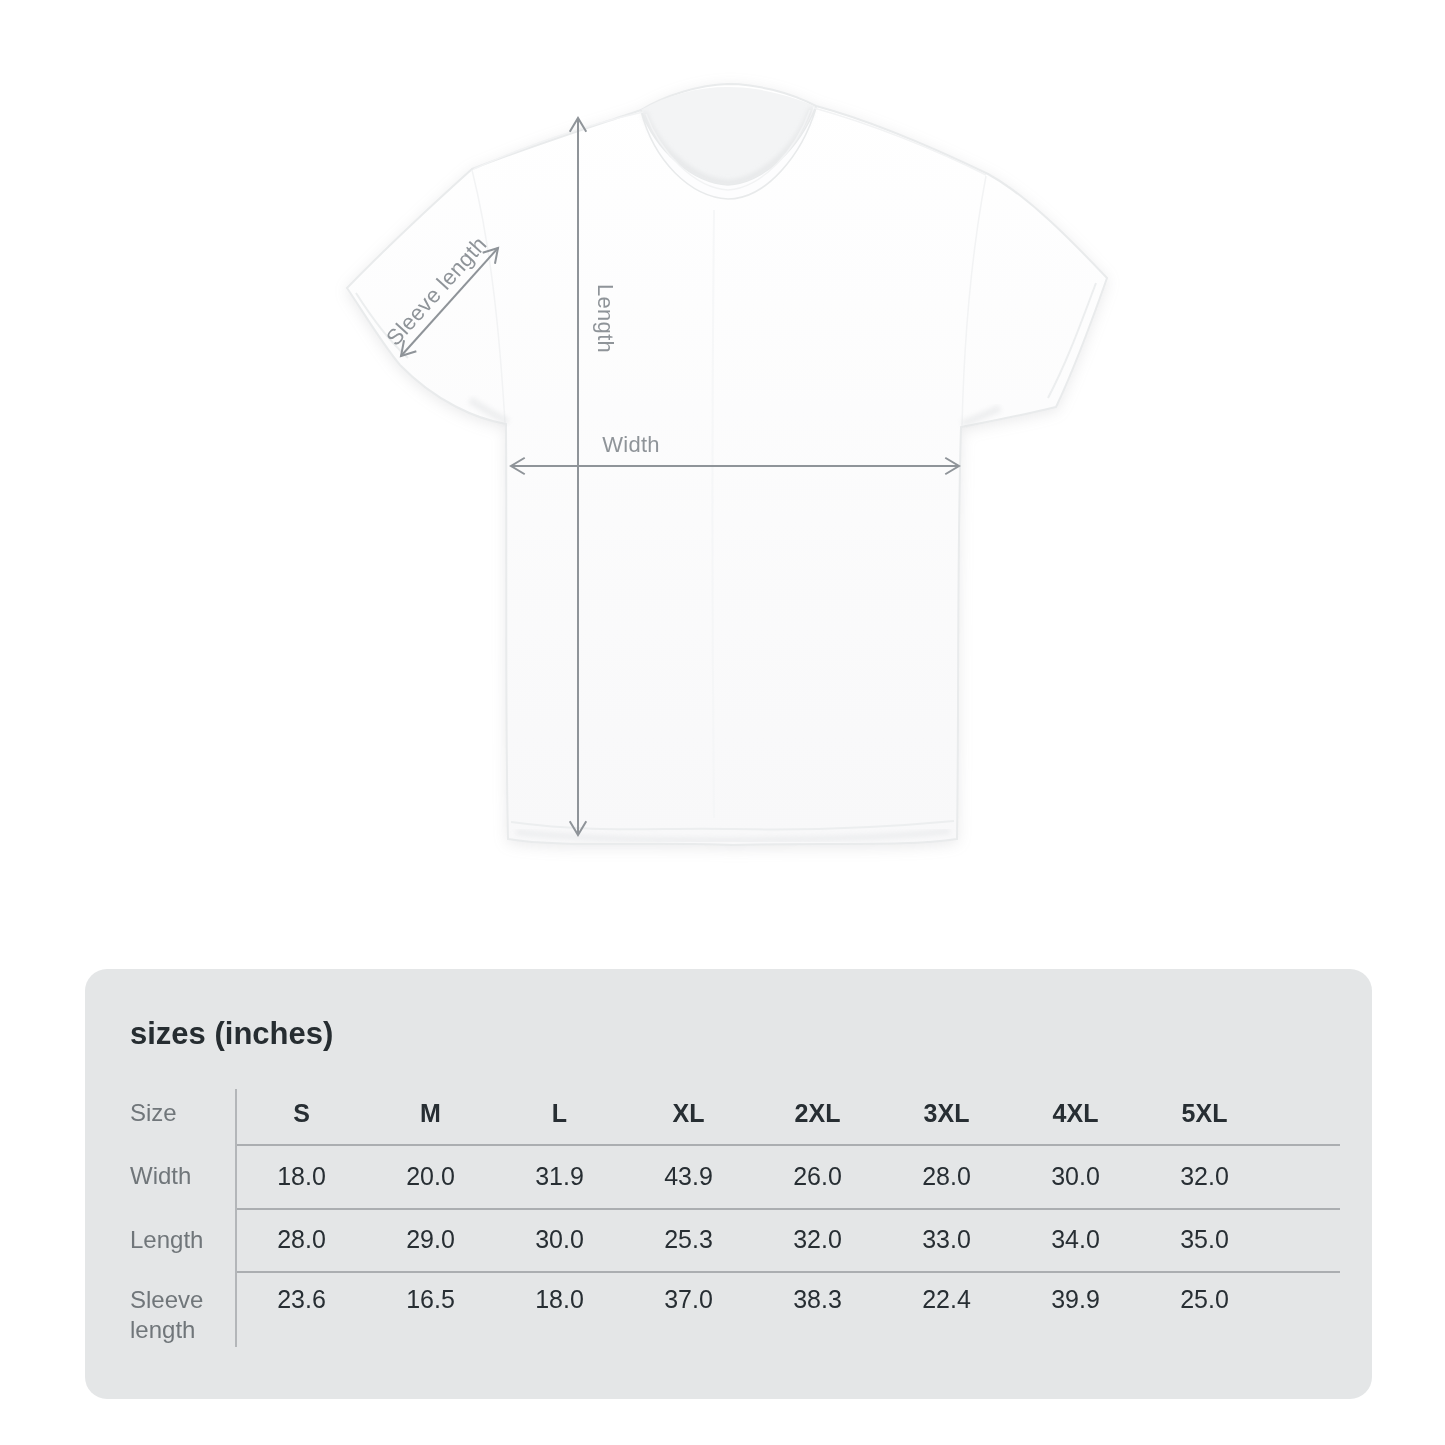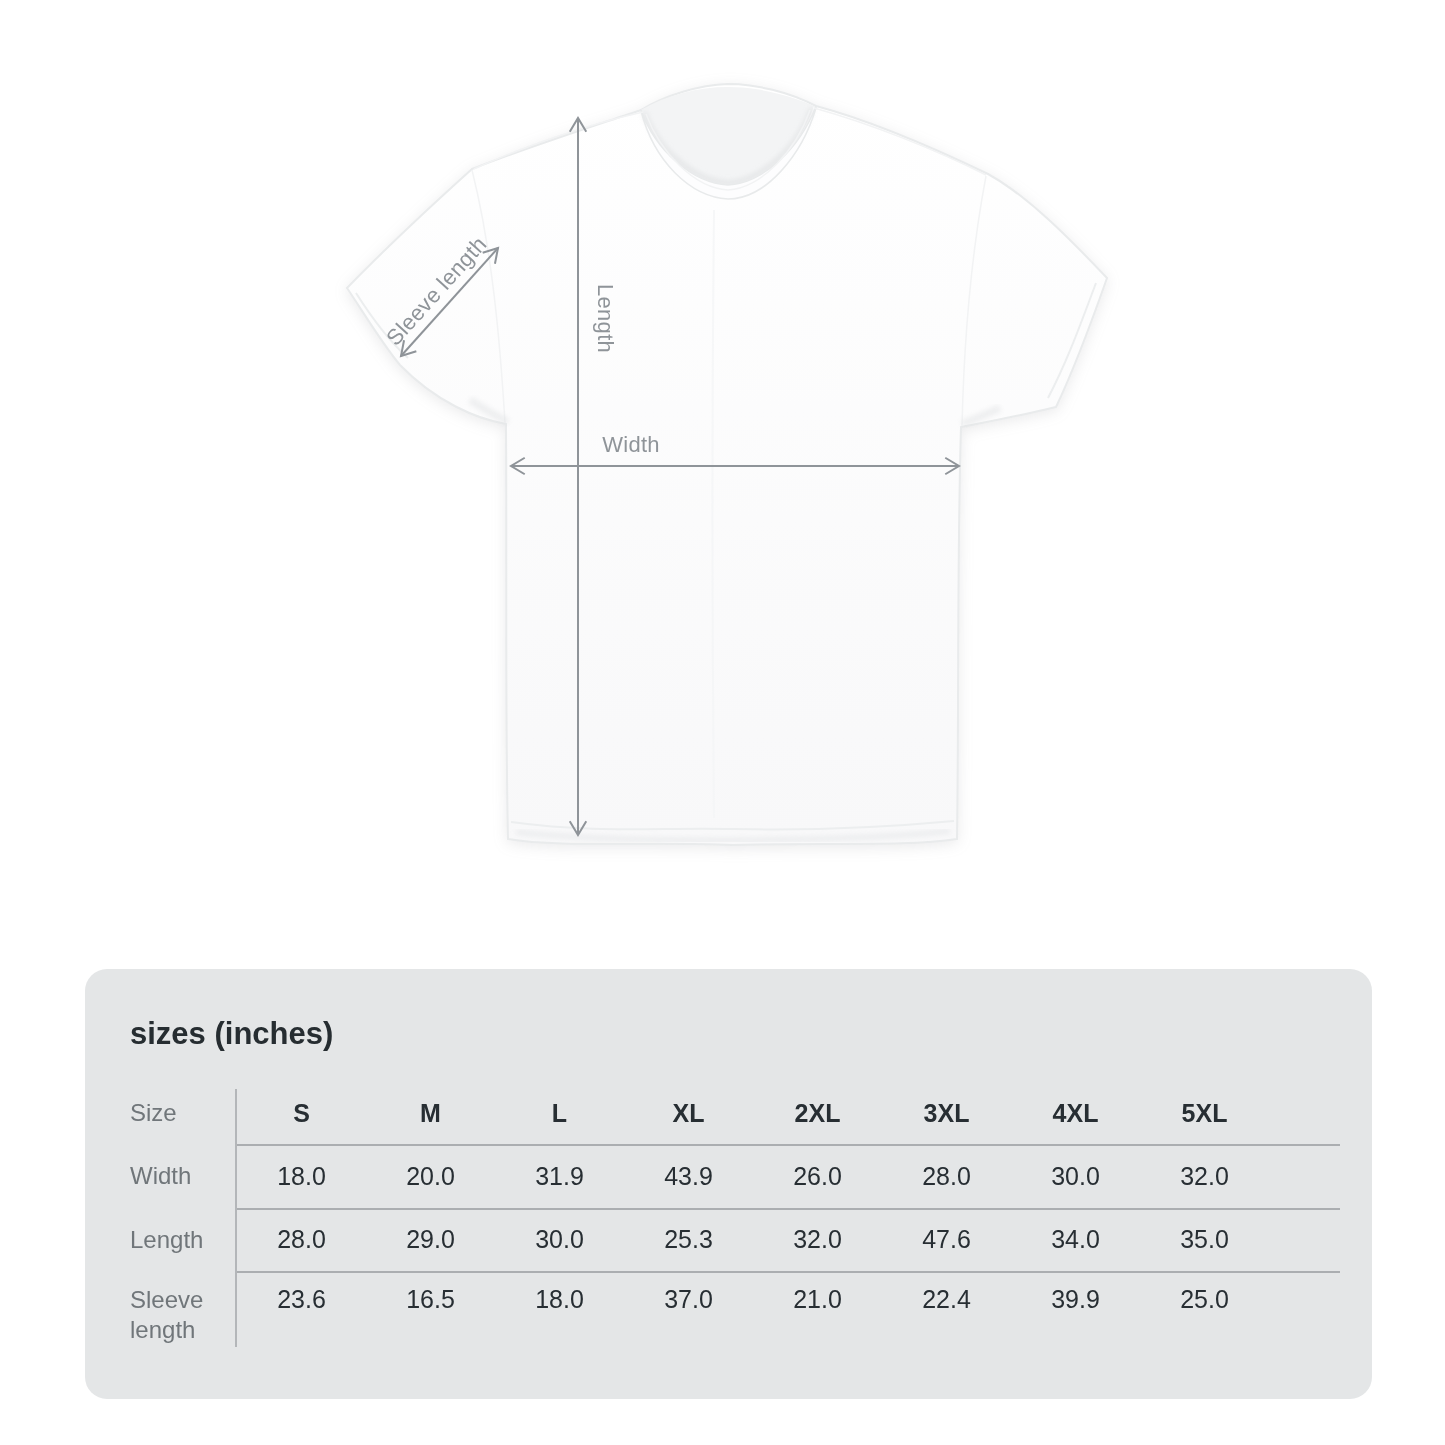--- a/index.html
+++ b/index.html
@@ -146,31 +146,31 @@
         <div class="tcell">32.0</div>
       </div>
 
       <div class="trow r2">
         <div class="tlabel">Length</div>
         <div class="tcell">28.0</div>
         <div class="tcell">29.0</div>
         <div class="tcell">30.0</div>
         <div class="tcell">25.3</div>
         <div class="tcell">32.0</div>
-        <div class="tcell">47.6</div>
+        <div class="tcell">33.0</div>
         <div class="tcell">34.0</div>
         <div class="tcell">35.0</div>
       </div>
 
       <div class="trow r3">
         <div class="tlabel">Sleeve length</div>
         <div class="tcell">23.6</div>
         <div class="tcell">16.5</div>
         <div class="tcell">18.0</div>
         <div class="tcell">37.0</div>
-        <div class="tcell">21.0</div>
+        <div class="tcell">38.3</div>
         <div class="tcell">22.4</div>
         <div class="tcell">39.9</div>
         <div class="tcell">25.0</div>
       </div>
     </div>
   </div>
 </div>
 
 </body></html>

